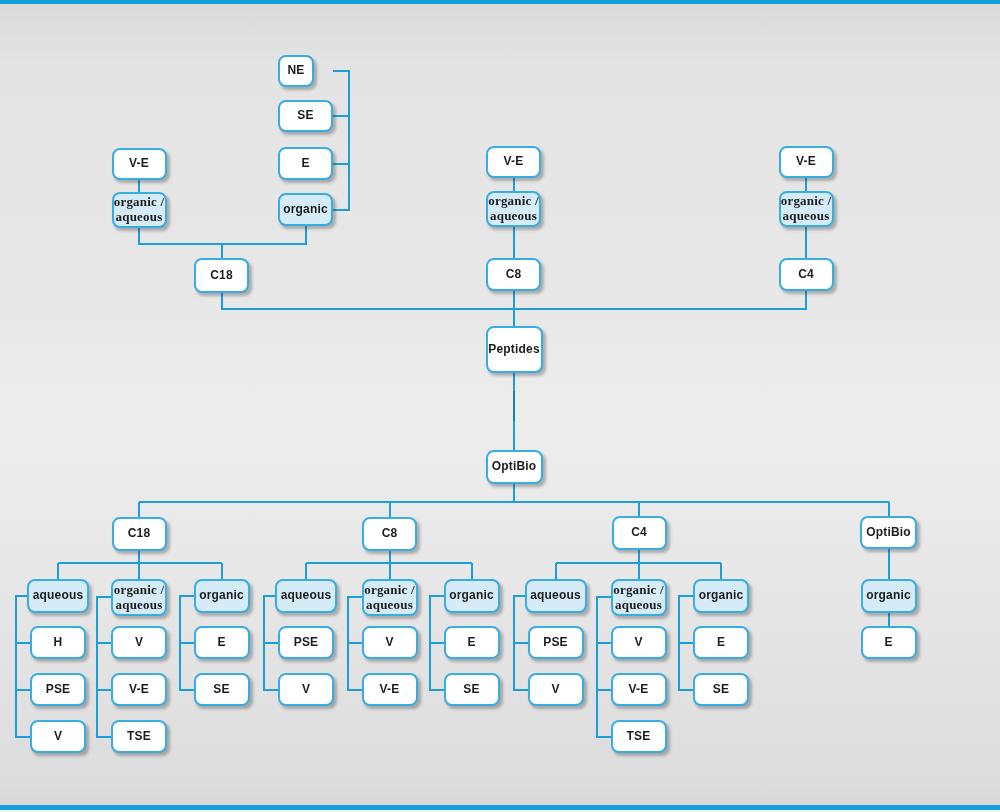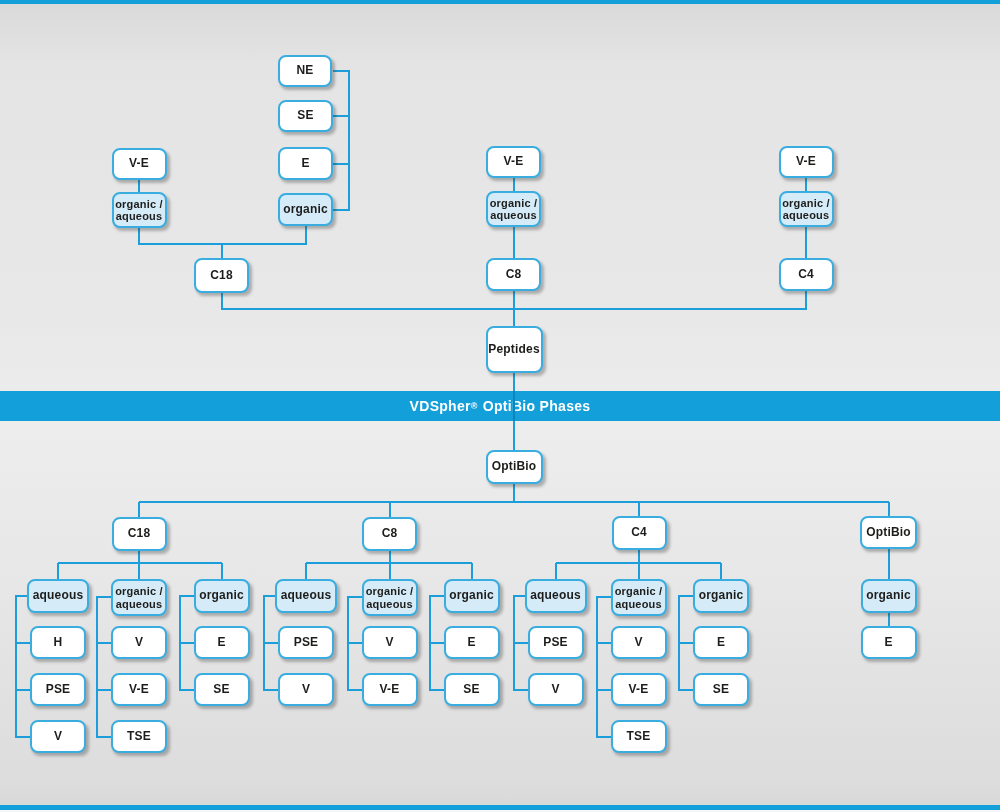--- a/index.html
+++ b/index.html
@@ -12,21 +12,21 @@
   svg.wires { position:absolute; left:0; top:0; z-index:1; }
   .box {
     position:absolute; z-index:2;
     display:flex; align-items:center; justify-content:center;
     background:#ffffff; border:2px solid #3aade0; border-radius:8px;
     box-shadow:2.5px 3px 3px rgba(50,50,50,.33);
     font-weight:700; font-size:12px; color:#1d1d1b;
     text-align:center; white-space:pre-line; line-height:1.12; letter-spacing:.2px;
   }
   .box.lt { background:#d5ebf8; }
-  .box.sm { font-size:11px; }
+  .box.sm { font-size:13px;font-family:Liberation Serif, serif; }
   .banner {
     position:absolute; left:0; top:391px; width:1000px; height:30px;
     background:#139fd9; z-index:2;
     display:flex; align-items:center; justify-content:center;
     color:#ffffff; font-weight:700; font-size:14px; letter-spacing:.3px;
   }
   .banner sup { font-size:9px; line-height:0; vertical-align:super; }
   .banner .product { margin-left:5px; }
   .banner-line { position:absolute; left:512.5px; top:391px; width:2px; height:30px; background:#0d84ba; z-index:3; }
   .strip-top { position:absolute; left:0; top:0; width:1000px; height:4px; background:#139fd9; z-index:4; }
@@ -63,21 +63,21 @@
         M193.5,596 H179.5 V689.5 H193.5 M179.5,642.5 H193.5
         M275,596 H264 V689.5 H278 M264,642.5 H278
         M361.5,597 H347.5 V689.5 H361.5 M347.5,642.5 H361.5
         M443.5,596 H429.5 V689.5 H443.5 M429.5,642.5 H443.5
         M524.5,596 H513.5 V689.5 H527.5 M513.5,642.5 H527.5
         M610.5,597 H596.5 V736.5 H610.5 M596.5,642.5 H610.5 M596.5,689.5 H610.5
         M693,596 H679 V689.5 H693 M679,642.5 H693"></path>
     </g>
   </svg>
 
-  <div class="box" style="left:278px;top:55px;width:54px;height:32px">NE</div>
+  <div class="box" style="left:278px;top:55px;width:36px;height:32px">NE</div>
   <div class="box" style="left:278px;top:100px;width:55px;height:32px">SE</div>
   <div class="box" style="left:278px;top:147px;width:55px;height:33px">E</div>
   <div class="box lt" style="left:278px;top:193px;width:55px;height:33px">organic</div>
 
   <div class="box" style="left:111.5px;top:148px;width:55px;height:32px">V-E</div>
   <div class="box lt sm" style="left:111.5px;top:192px;width:55px;height:36px">organic /
 aqueous</div>
   <div class="box" style="left:194px;top:258px;width:55px;height:35px">C18</div>
 
   <div class="box" style="left:486px;top:146px;width:55px;height:32px">V-E</div>
@@ -85,25 +85,20 @@
 aqueous</div>
   <div class="box" style="left:486px;top:258px;width:55px;height:33px">C8</div>
 
   <div class="box" style="left:778.5px;top:146px;width:55px;height:32px">V-E</div>
   <div class="box lt sm" style="left:778.5px;top:191px;width:55px;height:36px">organic /
 aqueous</div>
   <div class="box" style="left:778.5px;top:258px;width:55px;height:33px">C4</div>
 
   <div class="box" style="left:485.5px;top:326px;width:57px;height:47px">Peptides</div>
 
-  <div class="banner">
-    <span>VDSpher</span>
-      <sup>®</sup>
-      <span class="product">OptiBio Phases</span>
-  </div>
   <div class="banner-line"></div>
 
   <div class="box" style="left:485.5px;top:450px;width:57px;height:34px">OptiBio</div>
 
   <div class="box" style="left:111.5px;top:517px;width:55px;height:34px">C18</div>
   <div class="box" style="left:362px;top:517px;width:55px;height:34px">C8</div>
   <div class="box" style="left:611.5px;top:516px;width:55px;height:34px">C4</div>
   <div class="box" style="left:860px;top:516px;width:57px;height:33px">OptiBio</div>
 
   <div class="box lt" style="left:27px;top:579px;width:62px;height:34px">aqueous</div>

